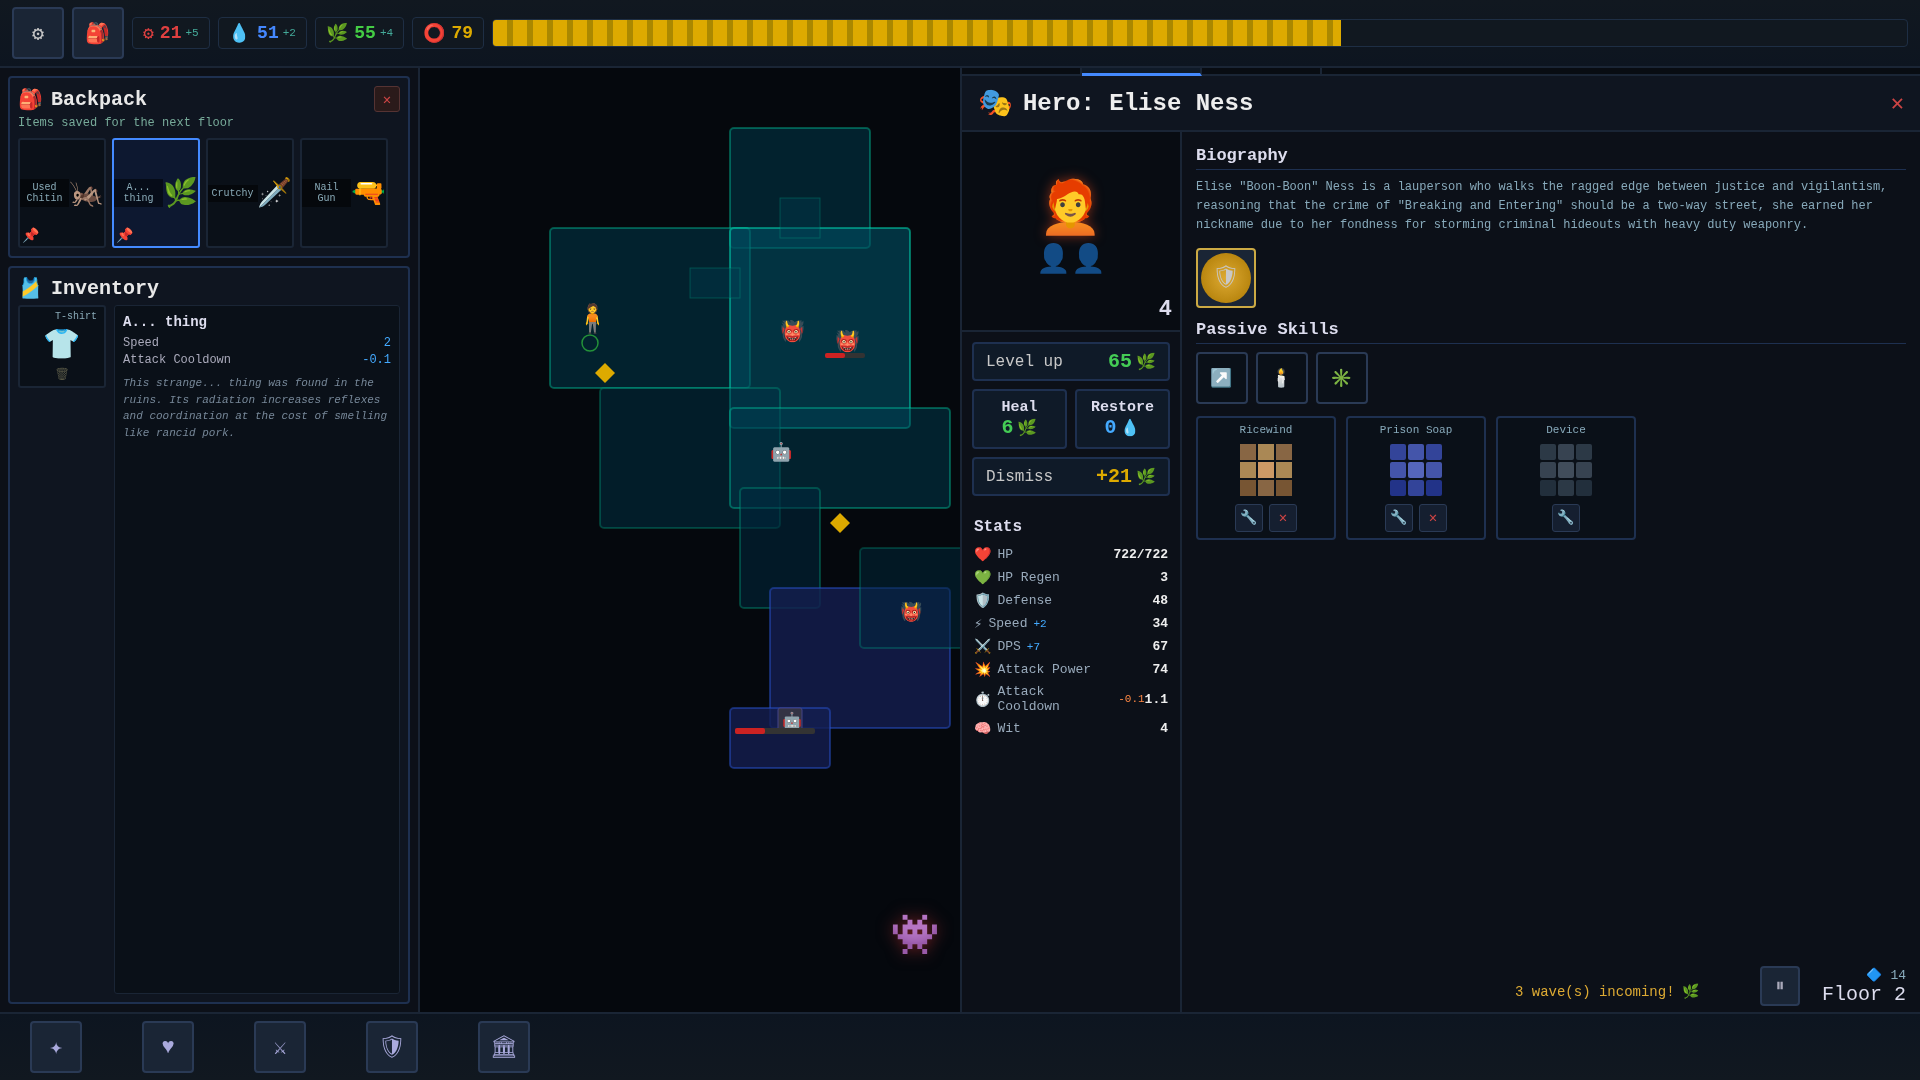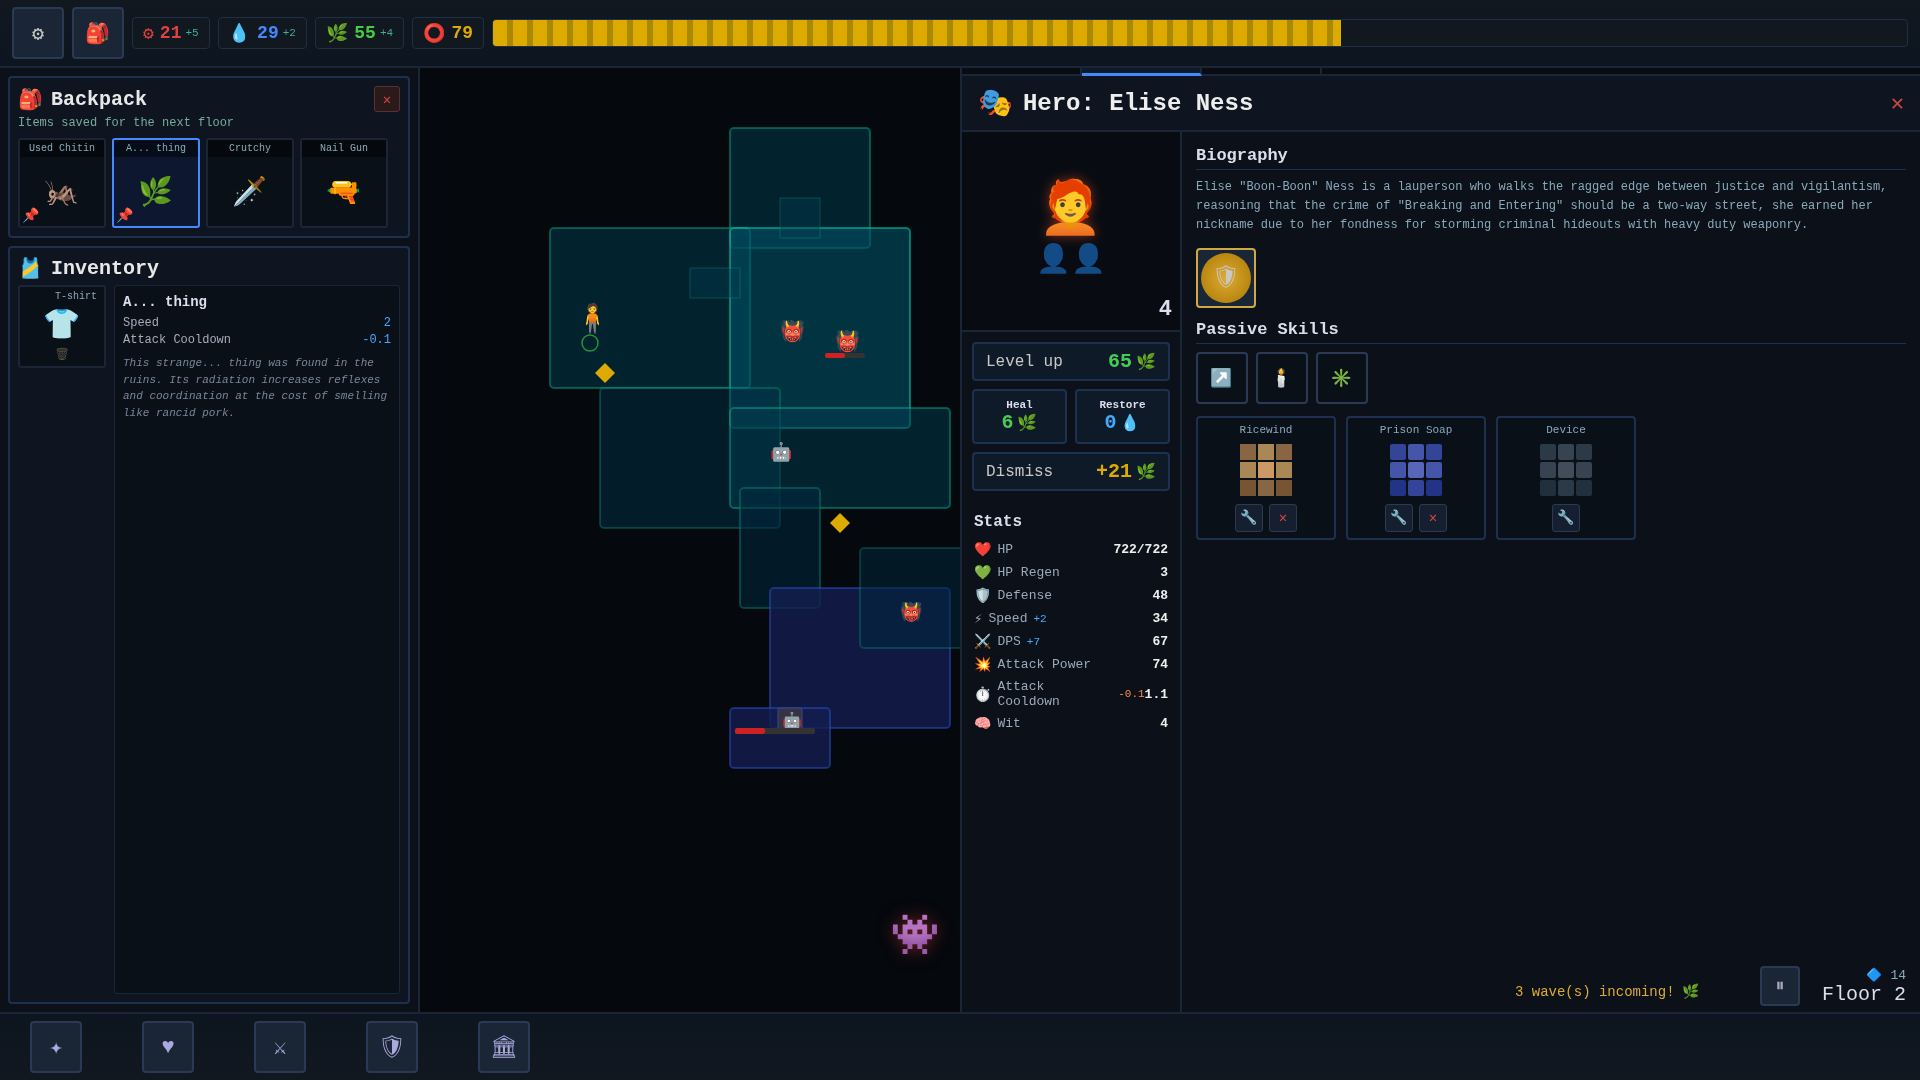--- a/index.html
+++ b/index.html
@@ -135,25 +135,25 @@
       cursor: pointer;
       display: flex; align-items: center; justify-content: center;
       color: #cc4444;
       font-size: 14px;
     }
     .subtitle { font-size: 12px; color: #7a9; margin-bottom: 8px; }
     .backpack-slots {
       display: flex; gap: 6px;
     }
     .bp-slot {
-      width: 88px; height: 90px;
+      width: 88px; height: 110px;
       background: #0a1018;
       border: 2px solid #1a2535;
       border-radius: 3px;
-      display: flex; flex-direction: column;
+      display: flex; flex-direction: row;
       align-items: center;
       cursor: pointer;
       position: relative;
       overflow: hidden;
       justify-content: center;
     }
     .bp-slot.active { border-color: #448aff; background: #0d1830; }
     .bp-slot-label {
       font-size: 10px;
       color: #8aabb8;
@@ -359,21 +359,21 @@
       padding: 10px;
     }
     .action-btn {
       background: #0f1a28;
       border: 2px solid #1e3050;
       border-radius: 4px;
       padding: 8px;
       cursor: pointer;
       text-align: center;
     }
-    .action-btn-title { font-size: 11px; font-weight: bold; color: #dde; }
+    .action-btn-title { font-size: 15px; font-weight: bold; color: #dde; }
     .action-btn-val { font-size: 20px; font-weight: bold; }
     .green-val { color: #44cc55; }
     .blue-val { color: #44aaff; }
     .yellow-val { color: #ddaa00; }
     .leaf { color: #6c4; font-size: 16px; }
 
     
     #hero-right {
       flex: 1;
       display: flex;
@@ -497,21 +497,21 @@
   <div class="tb-icon-btn">🎒</div>
 
   <div class="tb-stat">
     <span class="tb-stat-icon stat-red">⚙</span>
     <span class="val stat-red">21</span>
     <span class="sub">+5</span>
   </div>
 
   <div class="tb-stat">
     <span class="tb-stat-icon stat-blue">💧</span>
-    <span class="val stat-blue">29</span>
+    <span class="val stat-blue">51</span>
     <span class="sub">+2</span>
   </div>
 
   <div class="tb-stat">
     <span class="tb-stat-icon stat-green">🌿</span>
     <span class="val stat-green">55</span>
     <span class="sub">+4</span>
   </div>
 
   <div class="tb-stat">

